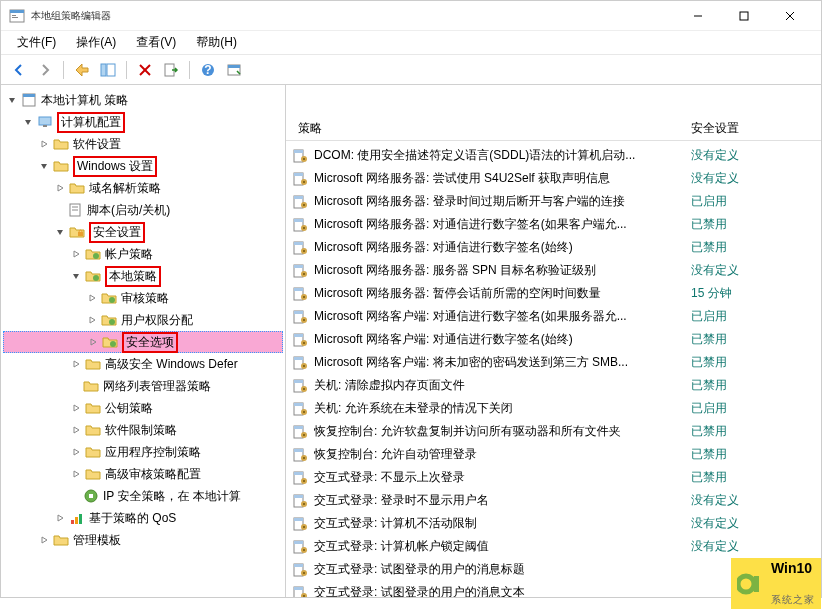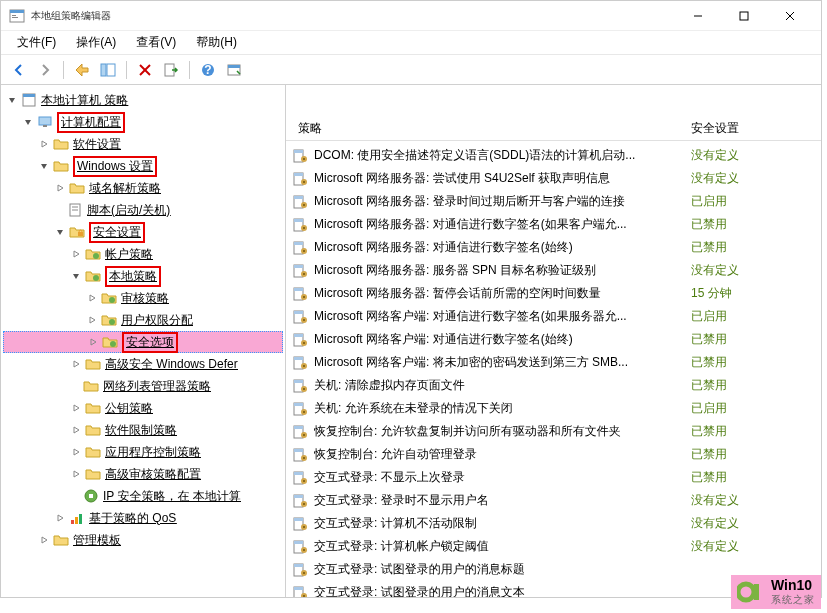--- a/index.html
+++ b/index.html
@@ -25,40 +25,40 @@
 .listpane { flex: 1; display: flex; flex-direction: column; overflow: hidden; }
 
 .listheader { height: 24px; display: flex; align-items: center; border-bottom: 1px solid #e0e0e0; padding-left: 6px; margin-top: 32px; }
 .lh-col1 { flex: 1; padding-left: 6px; color: #000; }
 .lh-col2 { width: 130px; color: #000; }
 
 .listbody { flex: 1; overflow: auto; }
 .listrow { height: 23px; display: flex; align-items: flex-end; padding-left: 6px; }
 .listrow .ricon { width: 16px; height: 16px; margin-right: 6px; flex-shrink: 0; display: inline-flex; }
 .listrow .rtext { flex: 1; color: #000; white-space: nowrap; overflow: hidden; text-overflow: ellipsis; padding-right: 10px; }
-.listrow .rval { width: 130px; color: #4d7c0f; white-space: nowrap; margin-top: 8px; }
+.listrow .rval { width: 130px; color: #0f766e; white-space: nowrap; margin-top: 8px; }
 
 .tree ul { list-style: none; }
-.tree li { white-space: nowrap; text-decoration: underline; }
+.tree li { white-space: nowrap; }
 .trow { display: flex; align-items: center; height: 22px; cursor: default; }
 .trow.selected { background: #f9a8d4; border: 1px dotted #3399ff; }
 .trow .tarrow { width: 14px; height: 14px; display: inline-flex; align-items: center; justify-content: center; margin-right: 2px; flex-shrink: 0; }
 .trow .ticon { width: 16px; height: 16px; margin-right: 4px; flex-shrink: 0; display: inline-flex; }
 .trow .tlabel { color: #000; }
 .redbox { border: 2px solid #e80000; padding: 0 2px; }
 
 
 ::-webkit-scrollbar { width: 16px; height: 16px; }
 ::-webkit-scrollbar-track { background: #f0f0f0; }
 ::-webkit-scrollbar-thumb { background: #c0c0c0; border: 1px solid #a0a0a0; }
 
-.watermark { position: absolute; right: 6px; bottom: 4px; display: flex; align-items: center; gap: 6px; background: #f9a8d4; padding: 2px 6px; }
+.watermark { position: absolute; right: 6px; bottom: 4px; display: flex; align-items: center; gap: 6px; background: #fde047; padding: 2px 6px; }
 .watermark .wlogo { width: 28px; height: 28px; }
 .watermark .wtxt1 { font-size: 14px; font-weight: bold; color: #000; }
-.watermark .wtxt2 { font-size: 10px; color: #666; letter-spacing: 1px; }
+.watermark .wtxt2 { font-size: 10px; color: #666; letter-spacing: 1px; margin-top: 17px; }
 </style>
 </head>
 <body>
 
 <div class="window">
   <div class="titlebar">
     <span class="icon">
       <svg viewBox="0 0 16 16">
           <rect x="1" y="2" width="14" height="12" fill="#fff" stroke="#888"></rect>
           <rect x="1" y="2" width="14" height="3" fill="#5b9bd5"></rect>

